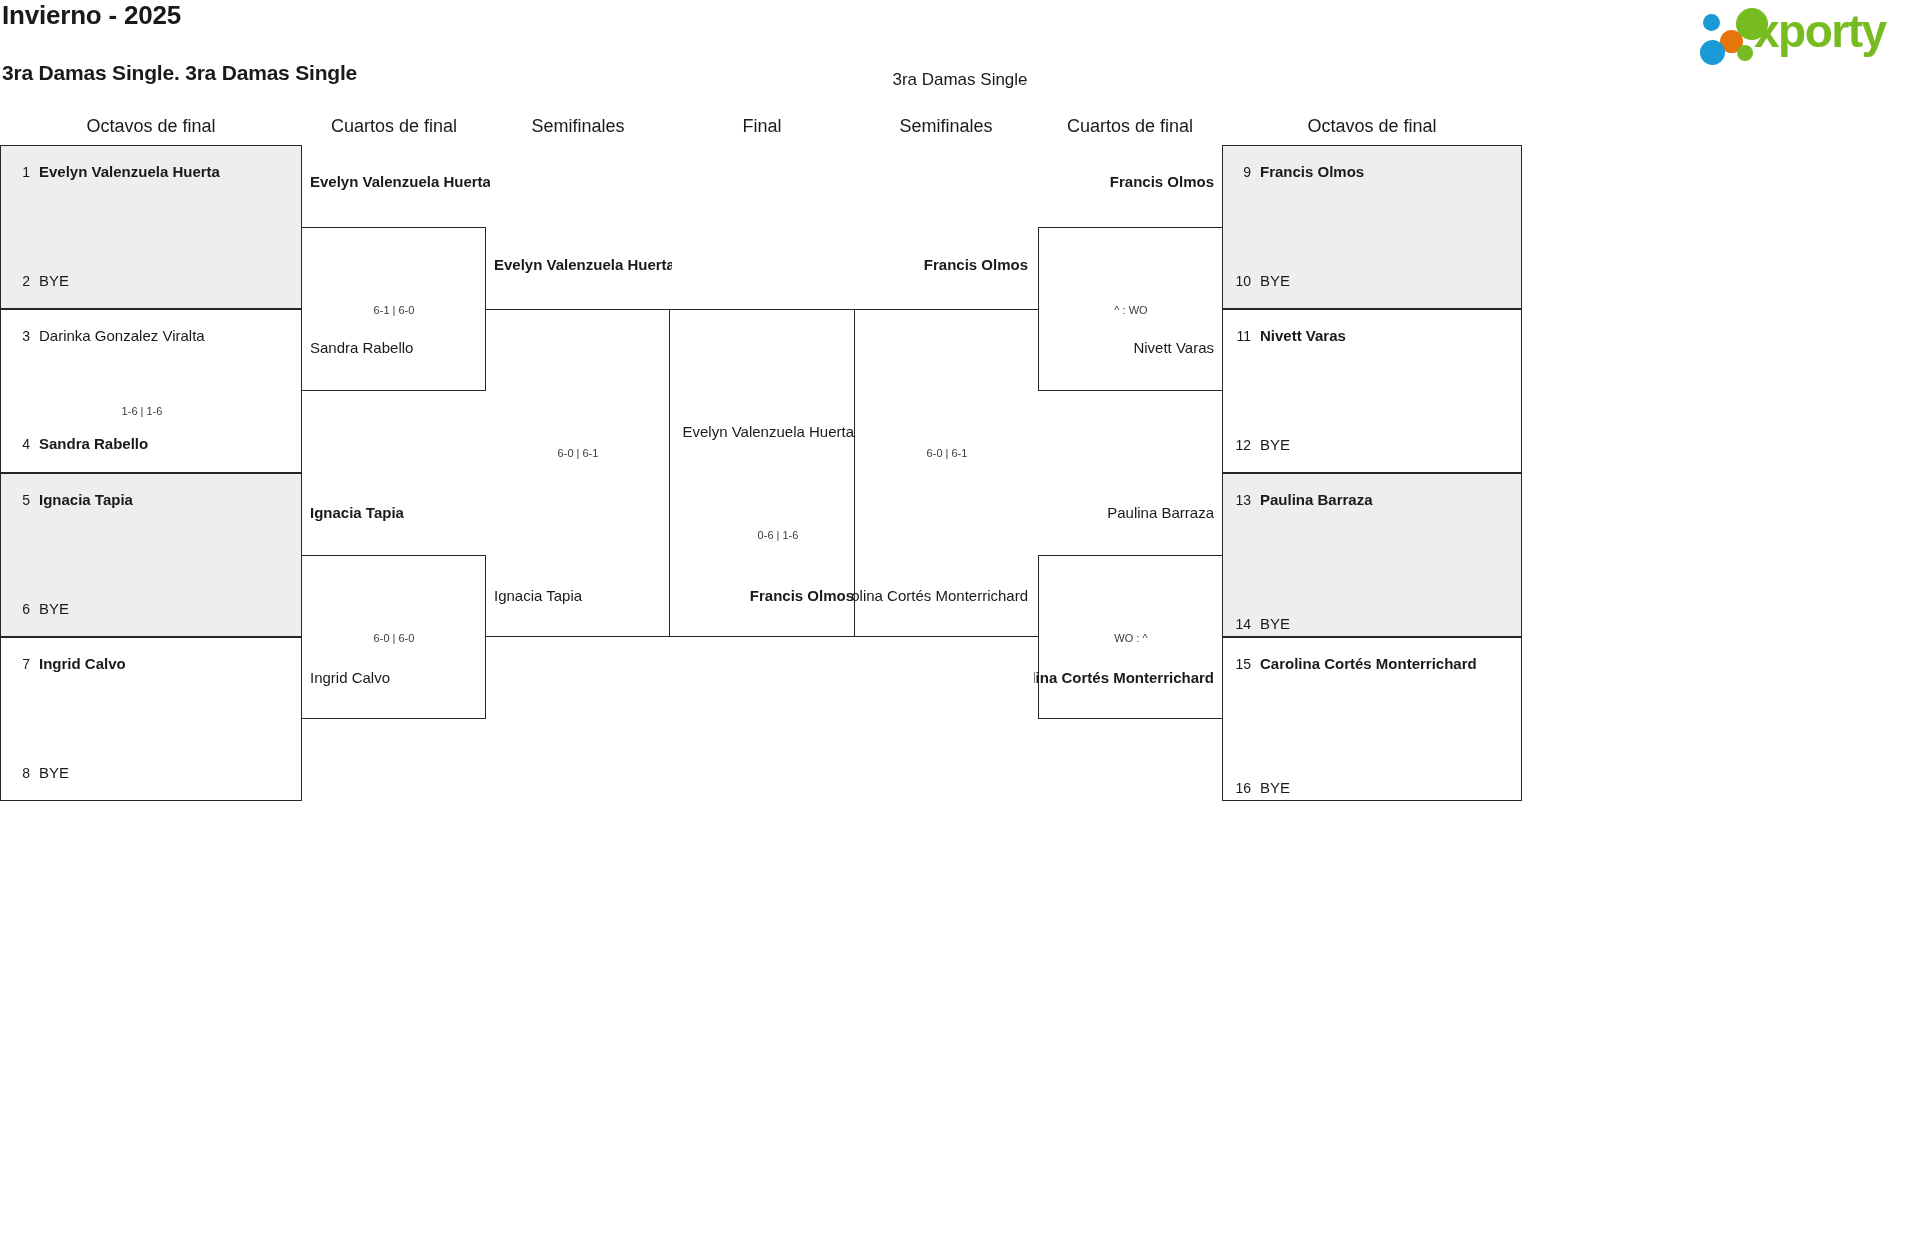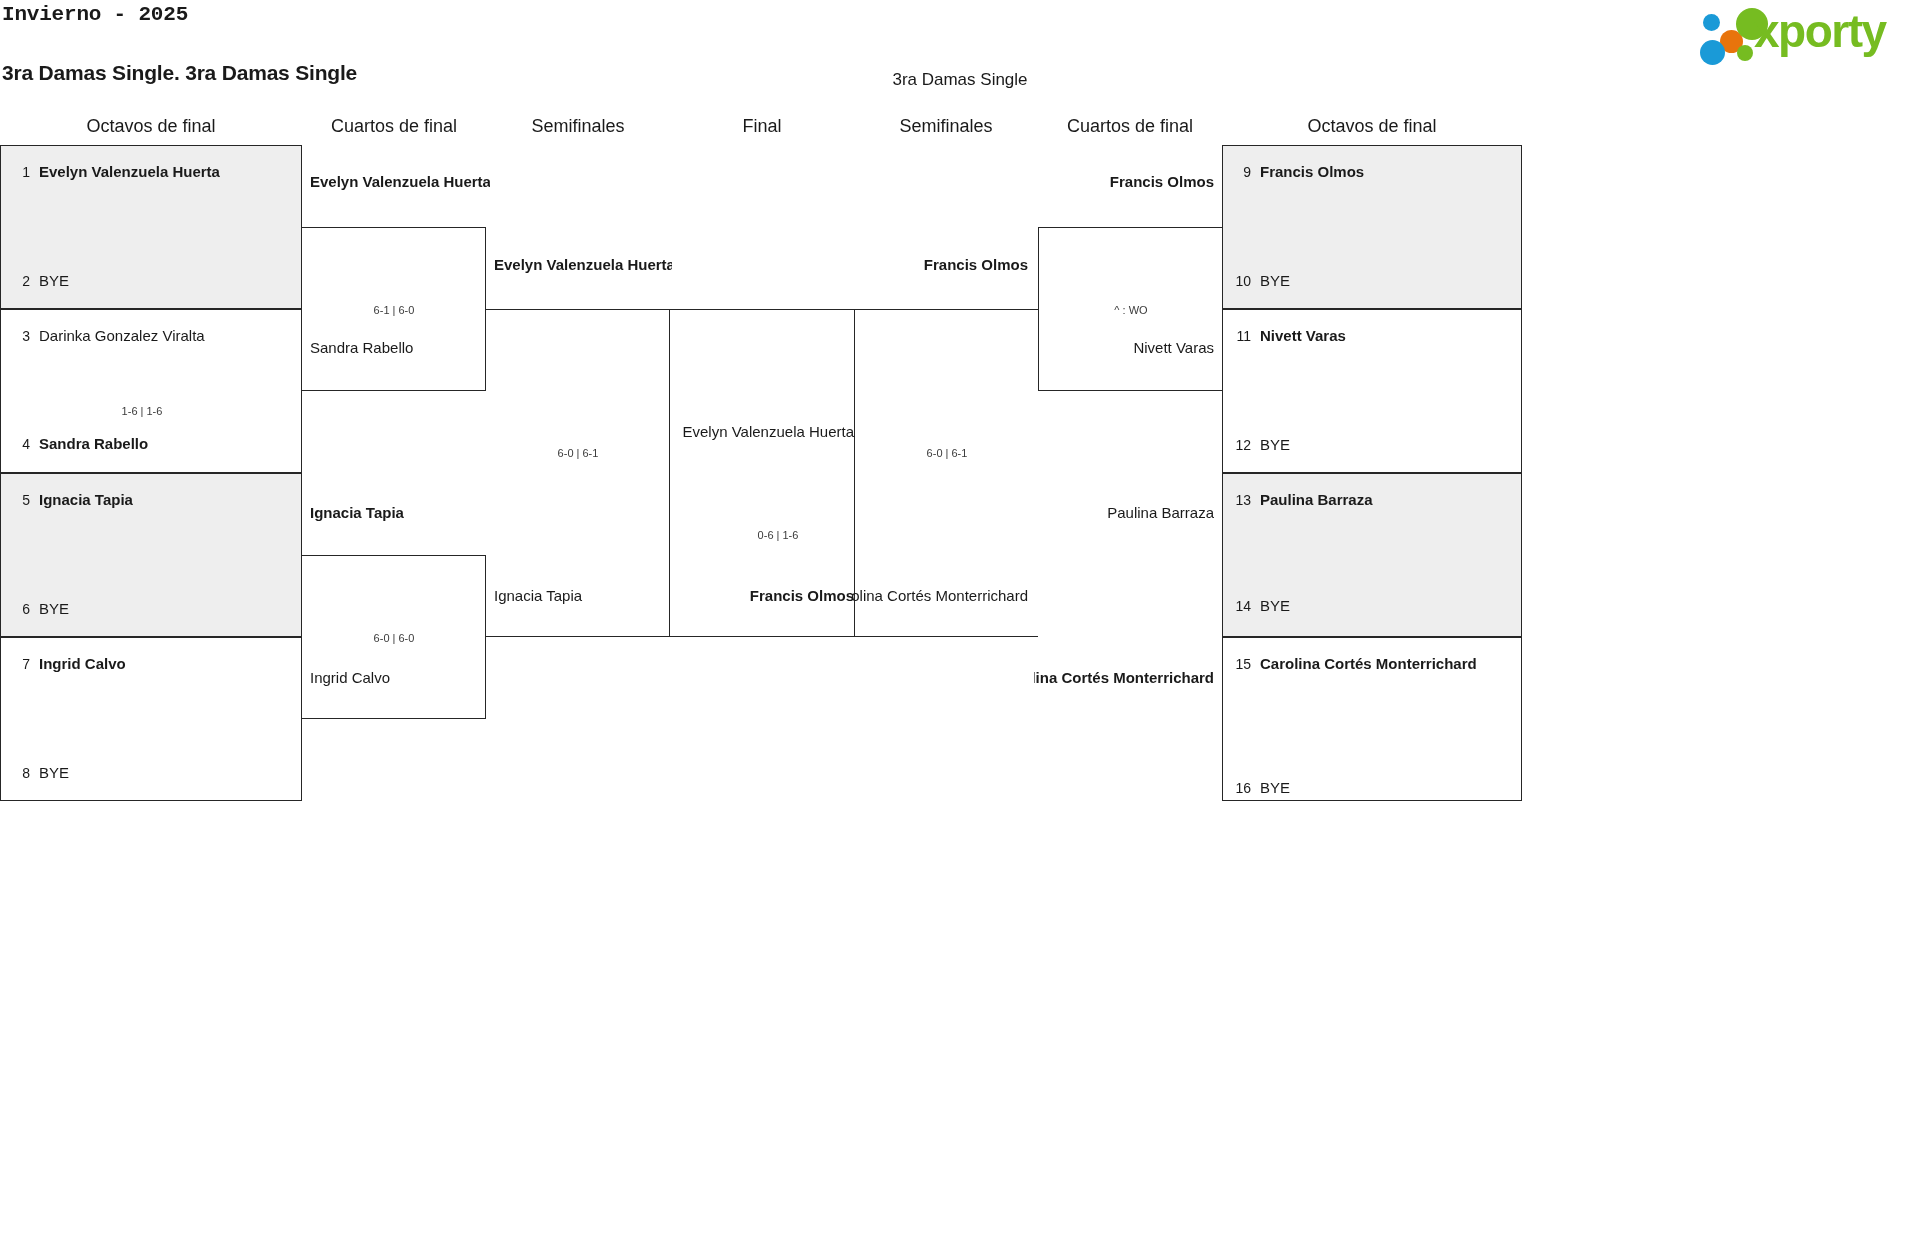--- a/index.html
+++ b/index.html
@@ -20,26 +20,25 @@
     top: 0; left: 0;
     width: 1920px;
     height: 68px;
   }
   #title-block {
     position: absolute;
     left: 2px;
     top: 2px;
   }
   .title-line1 {
-    font-size: 21px;
+    font-size: 26px;
     font-weight: bold;
     line-height: 26px;
     letter-spacing: -0.2px;
     white-space: nowrap;
-    font-family: Liberation Mono, monospace;
   }
   .title-line2 {
     font-size: 21px;
     font-weight: bold;
     line-height: 26px;
     letter-spacing: -0.2px;
     white-space: nowrap;
     margin-top: 32px;
   }
 
@@ -269,20 +268,23 @@
   </div>
   <div class="namelabel ra winner" style="left:850px; top:255px; width:178px;"><span>Francis Olmos</span></div>
   <div class="namelabel ra" style="left:850px; top:586px; width:178px;"><span>Carolina Cortés Monterrichard</span></div>
 
   <div class="matchbox no-right" style="left:1038px; top:227px; width:184px; height:164px;">
     <div class="scorelabel" style="left:0px; top:52px; width:184px;">^ : WO</div>
   </div>
   <div class="namelabel ra winner" style="left:1034px; top:172px; width:180px;"><span>Francis Olmos</span></div>
   <div class="namelabel ra" style="left:1034px; top:338px; width:180px;"><span>Nivett Varas</span></div>
 
+  <div class="matchbox no-right" style="left:1038px; top:555px; width:184px; height:164px;">
+    <div class="scorelabel" style="left:0px; top:52px; width:184px;">WO : ^</div>
+  </div>
   <div class="namelabel ra" style="left:1034px; top:503px; width:180px;"><span>Paulina Barraza</span></div>
   <div class="namelabel ra winner" style="left:1034px; top:668px; width:180px;"><span>Carolina Cortés Monterrichard</span></div>
 
   <div class="seedbox shaded" style="left:1222px; top:145px; width:300px; height:164px;">
     <div class="entry winner" style="left:8px; top:16px;">
       <span class="seednum">9</span>
       <span class="pname">Francis Olmos</span>
     </div>
     <div class="entry" style="left:8px; top:125px;">
       <span class="seednum">10</span>
@@ -299,21 +301,21 @@
       <span class="seednum">12</span>
       <span class="pname">BYE</span>
     </div>
   </div>
 
   <div class="seedbox shaded" style="left:1222px; top:473px; width:300px; height:164px;">
     <div class="entry winner" style="left:8px; top:16px;">
       <span class="seednum">13</span>
       <span class="pname">Paulina Barraza</span>
     </div>
-    <div class="entry" style="left:8px; top:122px;">
+    <div class="entry" style="left:8px; top:140px;">
       <span class="seednum">14</span>
       <span class="pname">BYE</span>
     </div>
   </div>
 
   <div class="seedbox" style="left:1222px; top:637px; width:300px; height:164px;">
     <div class="entry winner" style="left:8px; top:16px;">
       <span class="seednum">15</span>
       <span class="pname">Carolina Cortés Monterrichard</span>
     </div>

